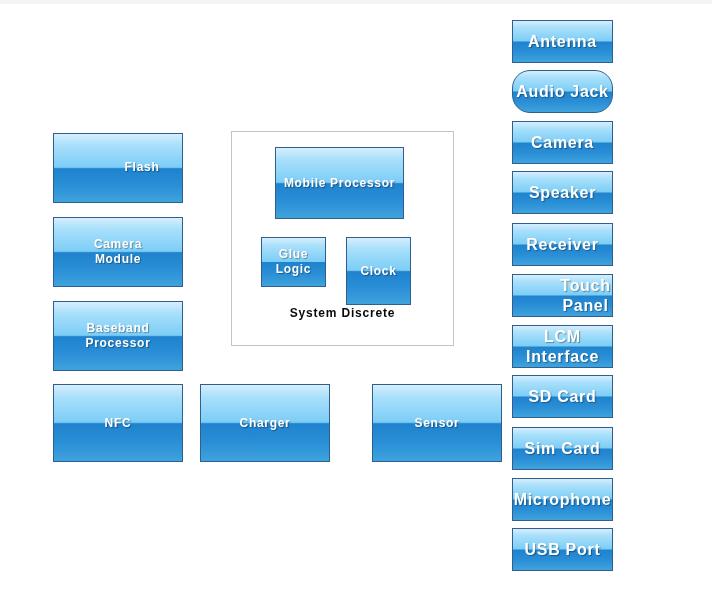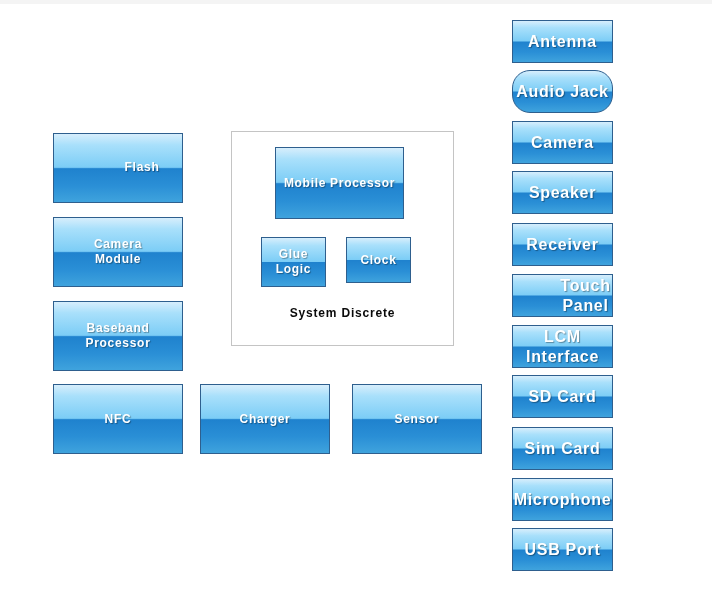--- a/index.html
+++ b/index.html
@@ -46,21 +46,21 @@
     text-shadow: 1px 1px 1px rgba(0,0,0,0.35);
     line-height: 1.22;
     text-align: center;
     white-space: pre-line;
     user-select: none;
   }
   .block.two-line { line-height: 1.26; }
 
   
   .left-block   { left: 53px;  width: 130px; height: 70px; font-size: 12px; }
-  .bottom-block { width: 130px; height: 70px; top: 384px; font-size: 12px; }
+  .bottom-block { width: 130px; height: 78px; top: 384px; font-size: 12px; }
   .right-block  { left: 512px; width: 101px; height: 43px; font-size: 16px; }
 
   
   .discrete-panel {
     position: absolute;
     left: 231px;
     top: 131px;
     width: 223px;
     height: 215px;
     box-sizing: border-box;
@@ -74,38 +74,38 @@
     width: 223px;
     text-align: center;
     font-size: 12px;
     font-weight: bold;
     letter-spacing: 0.8px;
     color: #0a0a0a;
     user-select: none;
   }
   .mobile-proc { left: 275px; top: 147px;  width: 129px; height: 72px; font-size: 12px; }
   .glue-logic  { left: 261px; top: 237px;  width: 65px;  height: 50px; font-size: 12px; }
-  .clock-blk   { left: 346px; top: 237px;  width: 65px;  height: 46px; font-size: 12px; }
+  .clock-blk   { left: 346px; top: 237px;  width: 65px;  height: 68px; font-size: 12px; }
 </style>
 </head>
 <body>
 
 <div id="canvas">
 
   <div class="top-strip"></div>
 
   <div class="block left-block two-line" style="top:133px;padding-left:48px;">Flash</div>
   <div class="block left-block two-line" style="top:217px;">Camera
 Module</div>
   <div class="block left-block two-line" style="top:301px;">Baseband
 Processor</div>
 
   <div class="block bottom-block" style="left:53px;">NFC</div>
   <div class="block bottom-block" style="left:200px;">Charger</div>
-  <div class="block bottom-block" style="left:352px;">Sensor</div>
+  <div class="block bottom-block" style="left:372px;">Sensor</div>
 
   <div class="discrete-panel"></div>
   <div class="block mobile-proc">Mobile Processor</div>
   <div class="block glue-logic two-line">Glue
 Logic</div>
   <div class="block clock-blk">Clock</div>
   <div class="discrete-title">System Discrete</div>
 
   <div class="block right-block" style="top:20px;">Antenna</div>
   <div class="block right-block" style="top:70px;border-radius:18px;">Audio Jack</div>

